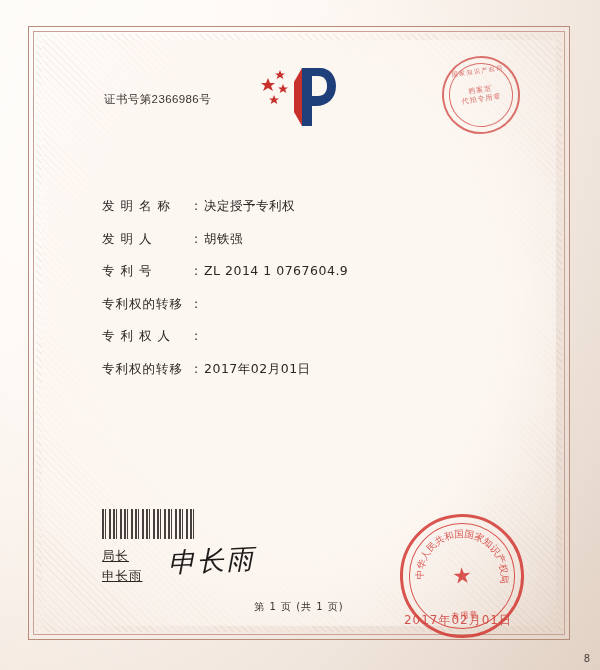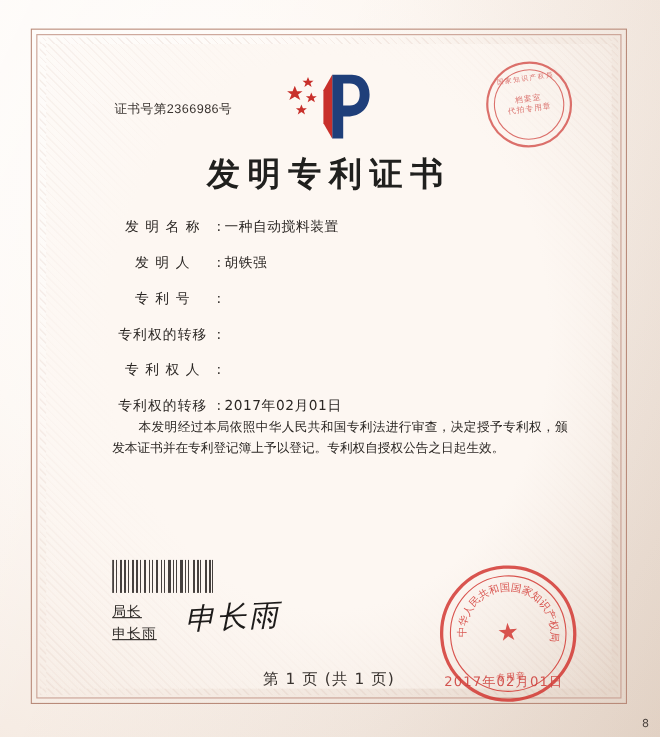--- a/index.html
+++ b/index.html
@@ -159,21 +159,20 @@
     right: 20px;
     top: 152px;
   }
   .field-row {
     display: flex;
     align-items: baseline;
     margin-bottom: 15.5px;
     font-size: 12.5px;
     color: #2b2724;
     font-family: "DejaVu Sans", sans-serif;
-    text-align: center;
   }
   .field-label {
     width: 92px;
     flex: none;
     letter-spacing: 1px;
     white-space: nowrap;
   }
   .field-colon {
     width: 10px;
     flex: none;
@@ -301,23 +300,23 @@
     font-size: 12px;
     color: #cf4440;
     letter-spacing: 1px;
     opacity: 0.9;
   }
 
   .page-no {
     position: absolute;
     left: 0;
     right: 0;
-    bottom: 3px;
-    text-align: center;
-    font-size: 14px;
+    bottom: 16px;
+    text-align: center;
+    font-size: 10px;
     color: #3a3430;
     letter-spacing: 1px;
   }
 
   .corner-mark {
     position: absolute;
     right: 10px;
     bottom: 6px;
     font-size: 10px;
     color: #4a423d;
@@ -349,54 +348,53 @@
         </g>
       </svg>
     </div>
 
     <div class="top-seal">
       <div class="ts-inner"></div>
       <div class="ts-arc">国家知识产权局</div>
       <div class="ts-text">档案室<br>代拍专用章</div>
     </div>
 
-    <div class="title">发明专利证书</div>
 
     <div class="fields">
       <div class="field-row">
         <span class="field-label">发 明 名 称</span>
         <span class="field-colon">:</span>
-        <span class="field-value">一种自动搅料装置</span>
+        <span class="field-value">决定授予专利权</span>
       </div>
       <div class="field-row">
         <span class="field-label">发 明 人</span>
         <span class="field-colon">:</span>
         <span class="field-value">胡铁强</span>
       </div>
       <div class="field-row">
         <span class="field-label">专 利 号</span>
         <span class="field-colon">:</span>
+        <span class="field-value">ZL 2014 1 0767604.9</span>
       </div>
       <div class="field-row">
         <span class="field-label">专利权的转移</span>
         <span class="field-colon">:</span>
       </div>
       <div class="field-row">
         <span class="field-label">专 利 权 人</span>
         <span class="field-colon">:</span>
       </div>
       <div class="field-row">
         <span class="field-label">专利权的转移</span>
         <span class="field-colon">:</span>
         <span class="field-value">2017年02月01日</span>
       </div>
     </div>
 
     <div class="paragraphs">
-      <p>本发明经过本局依照中华人民共和国专利法进行审查，决定授予专利权，颁发本证书并在专利登记簿上予以登记。专利权自授权公告之日起生效。</p>
     </div>
 
     <div class="barcode"></div>
 
     <div class="sig-labels">
       <div>局长</div>
       <div>申长雨</div>
     </div>
     <div class="sig-script">申长雨</div>
 

